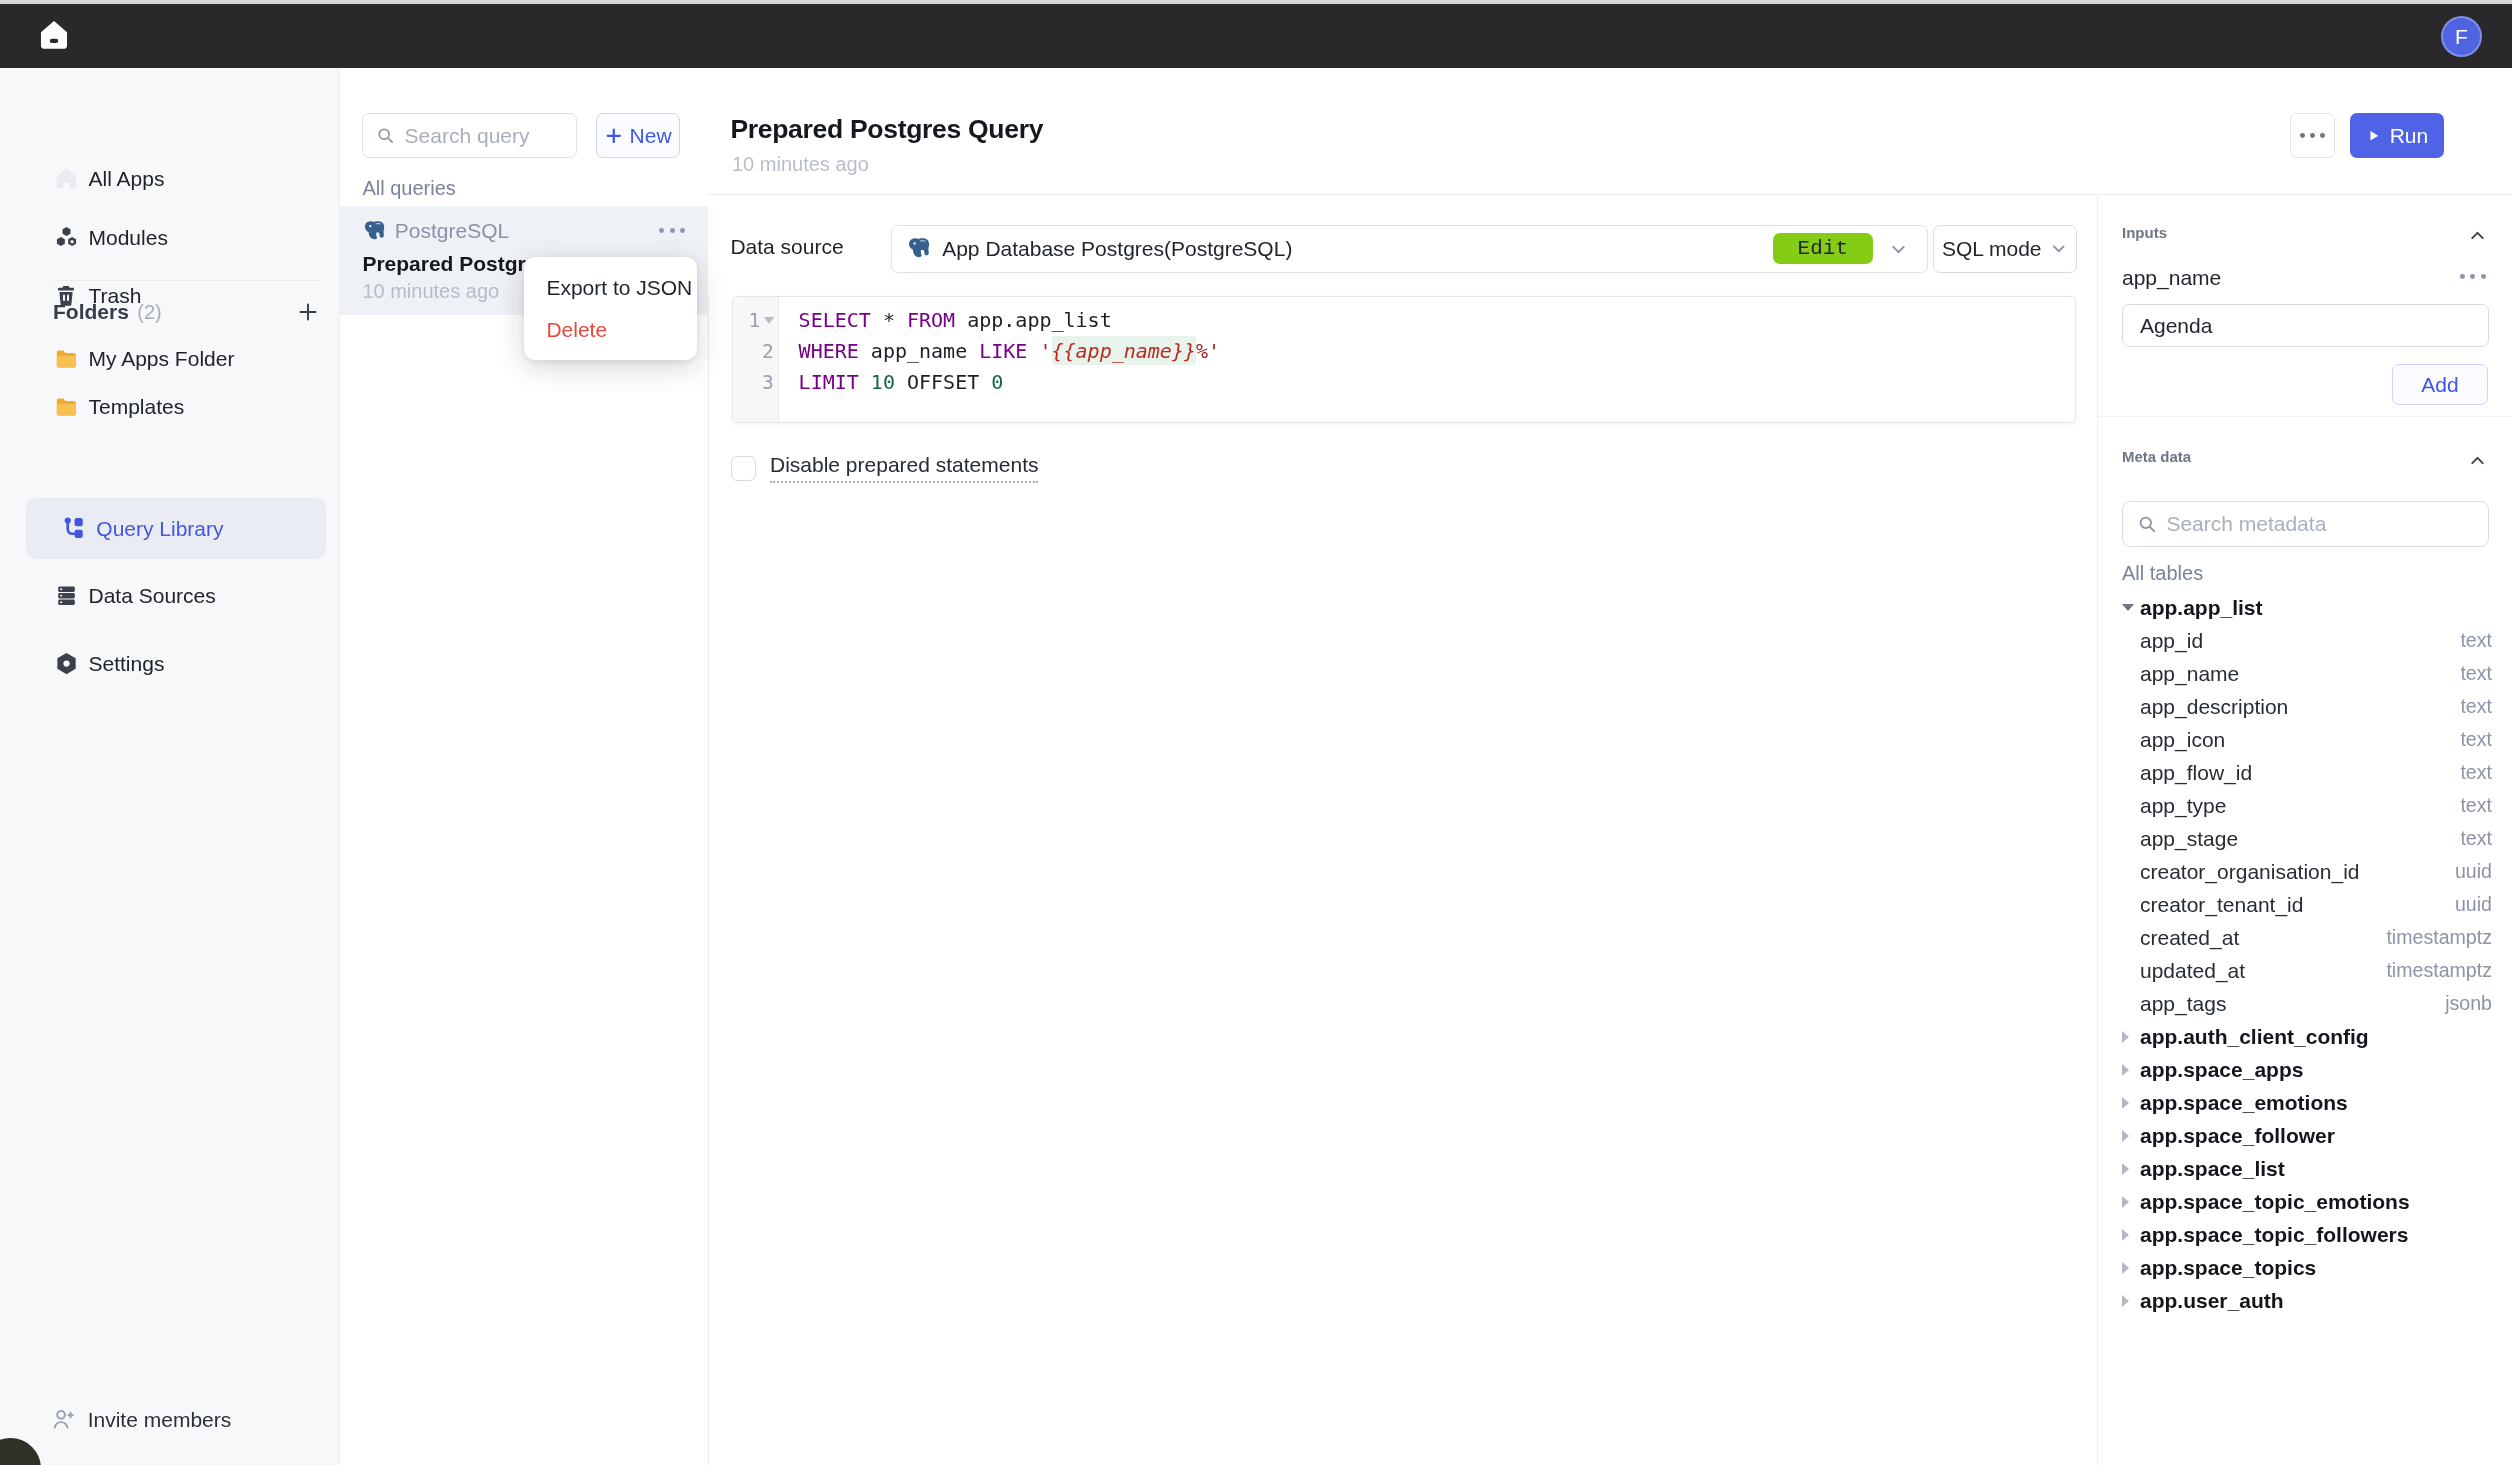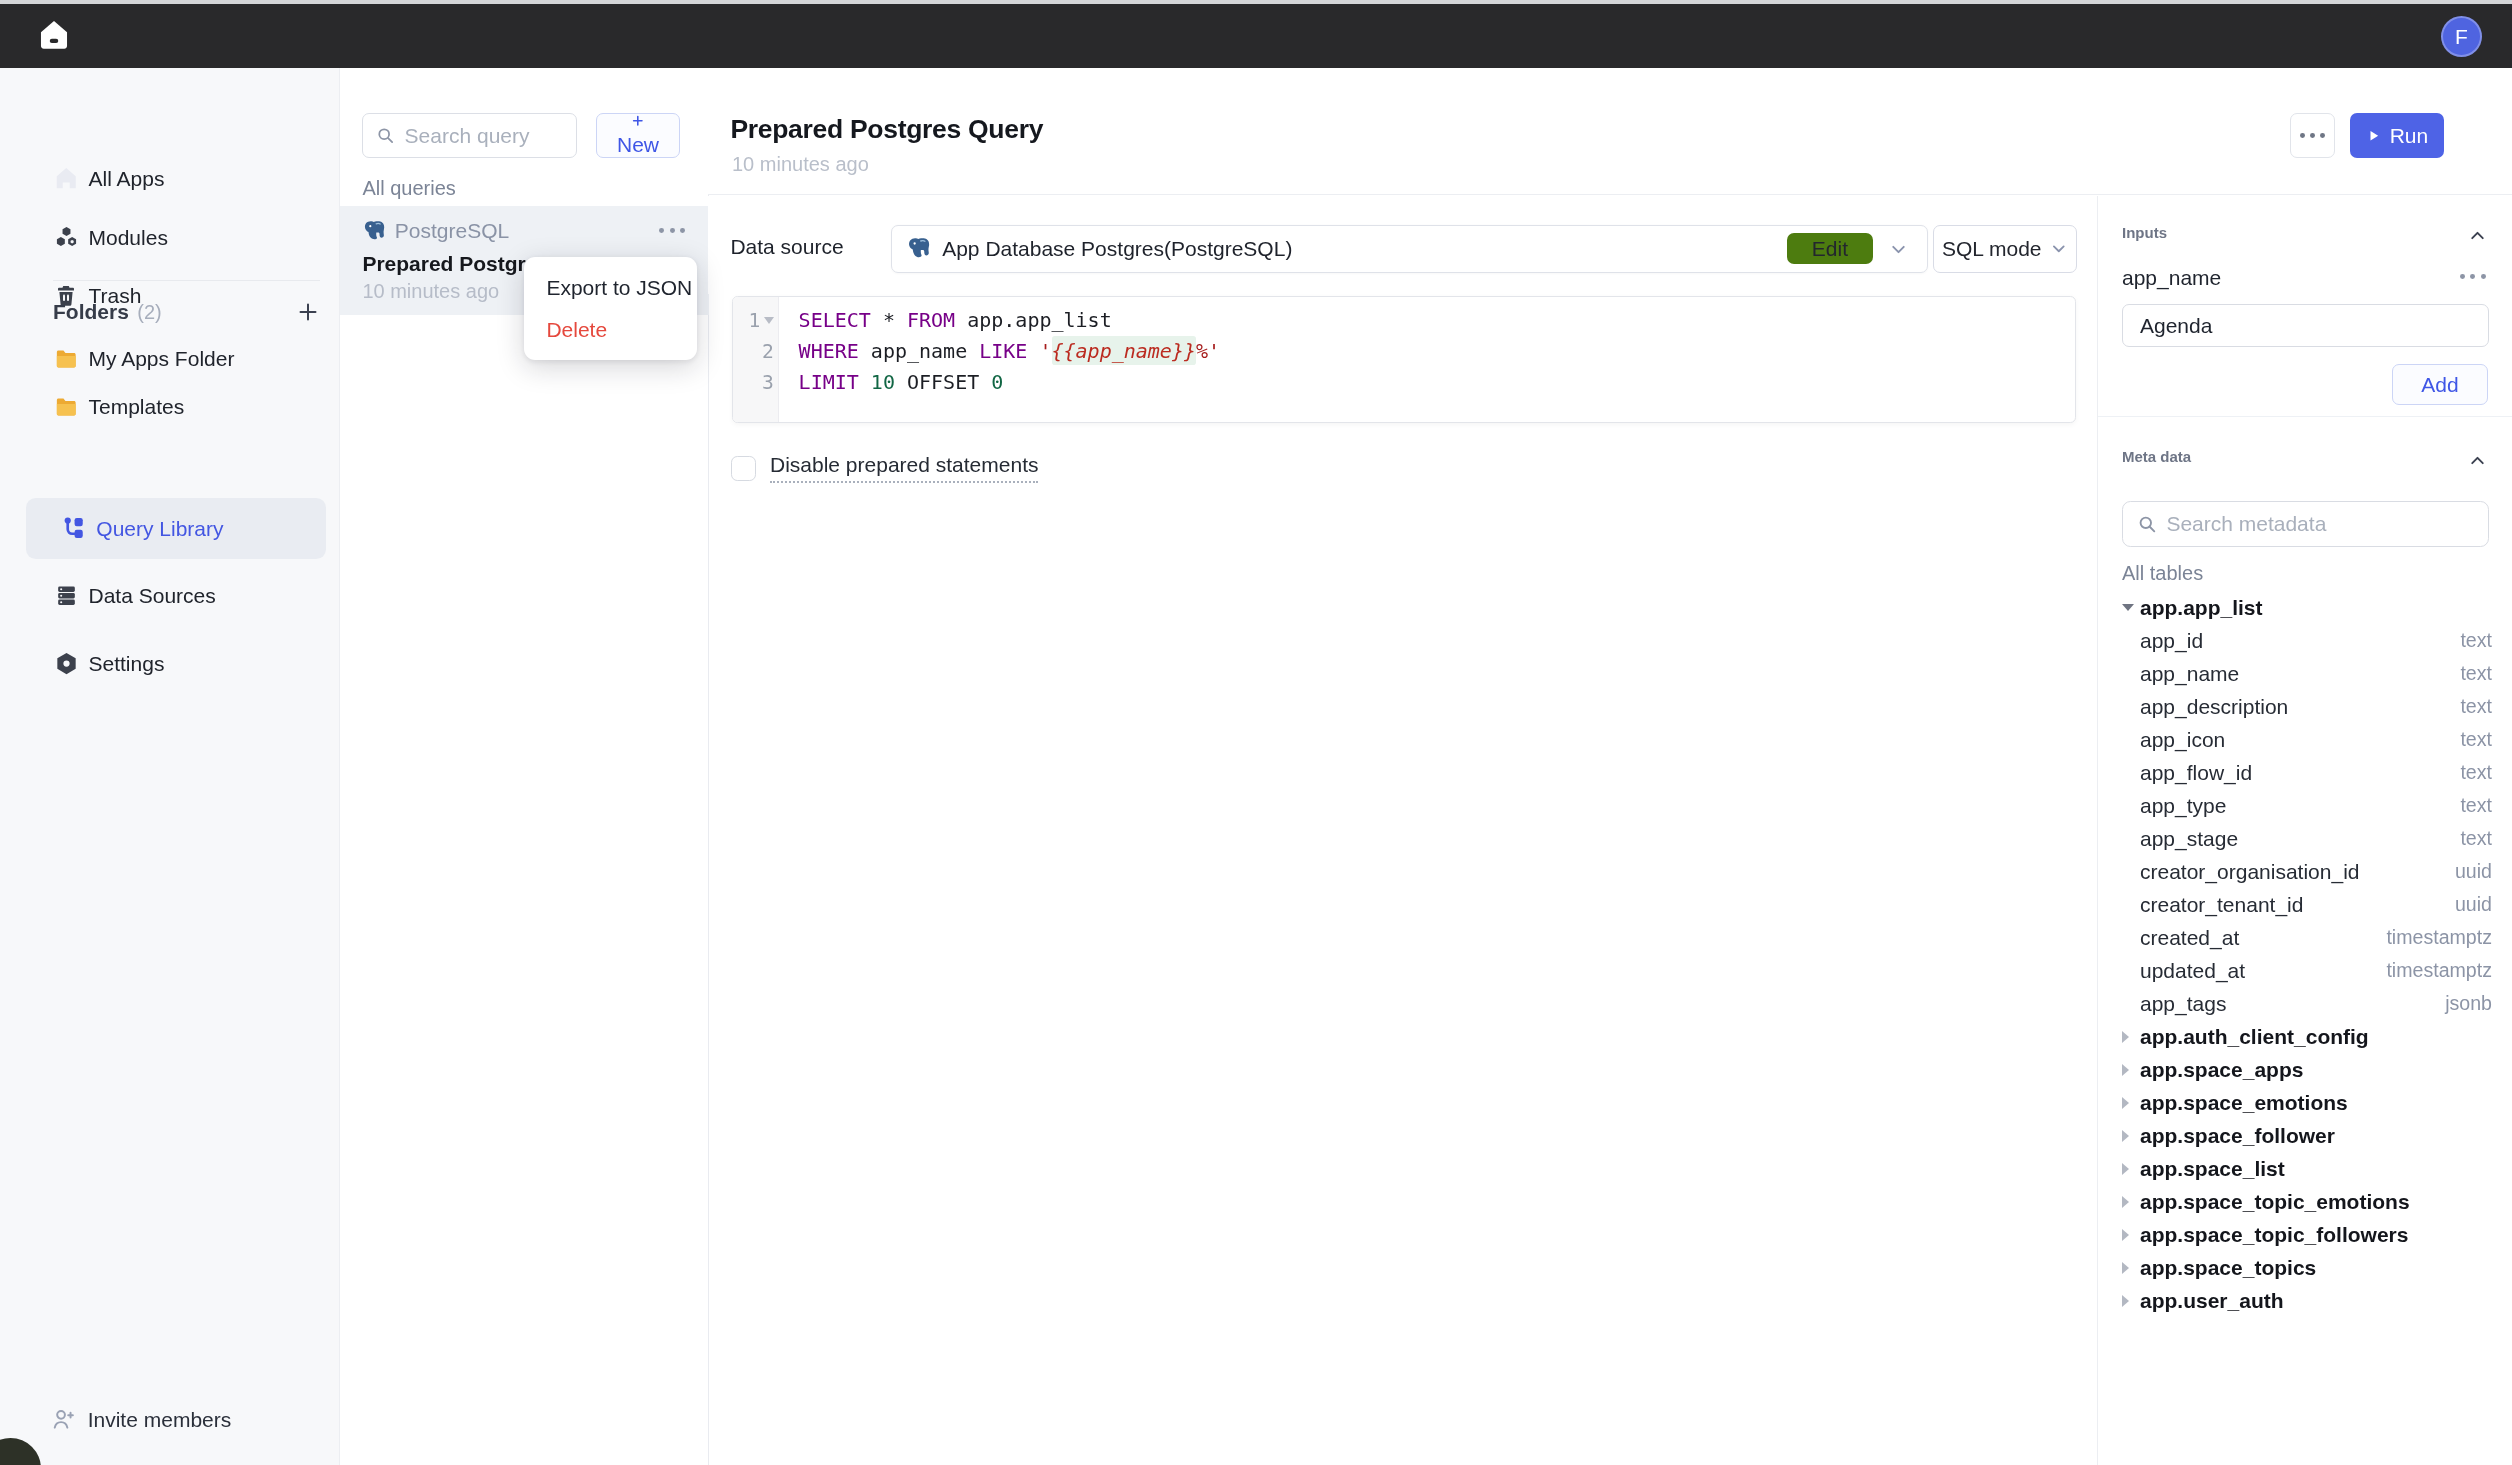--- a/index.html
+++ b/index.html
@@ -29,21 +29,21 @@
   .ql-pill .ic { width:26.5px; height:26.5px; margin-left:34px; }
   .ql-pill .lbl { margin-left:9.8px; font-size:21px; font-weight:500; color:#4356e2; }
 
   
   #qpanel { position:absolute; left:340px; top:68px; width:369px; height:1397px; background:#fff; border-right:1.4px solid #e9ebf0; }
   .q-search { position:absolute; left:22.4px; top:45px; width:215px; height:45px; border:1.4px solid #dcdfe6; border-radius:7px; background:#fff; display:flex; align-items:center; }
   .q-search svg { margin-left:11.2px; flex:none; }
   .q-search input { border:0; outline:0; width:161px; margin-left:9px; font-size:21px; color:#1d2026; font-family:inherit; background:transparent; }
   .q-search input::placeholder { color:#a9b0bc; }
   .new-btn { position:absolute; left:256px; top:45px; width:84px; height:45px; border:1.4px solid #ccd5f6; background:#fbfcff; border-radius:7px;
-    display:flex; align-items:center; justify-content:center; gap:5.6px; cursor:pointer;flex-direction:column; }
+    display:flex; align-items:center; justify-content:center; gap:5.6px; cursor:pointer; }
   .new-btn .nlbl { font-size:21px; font-weight:500; color:#3f56e6; }
   .q-section { position:absolute; left:22.4px; top:109px; font-size:20px; color:#7b8496; }
   .q-row { position:absolute; left:0; top:138px; width:369px; height:109px; background:#eef1f5; cursor:pointer; }
   .q-row .src { position:absolute; left:22.4px; top:12.6px; display:flex; align-items:center; gap:8.4px; }
   .q-row .src-lbl { font-size:21px; color:#8a93a6; }
   .q-row .dots { position:absolute; right:24px; top:22.4px; }
   .q-row .qname { position:absolute; left:22.4px; top:46px; font-size:21px; font-weight:600; color:#16181d; white-space:nowrap; width:335px; overflow:hidden; }
   .q-row .qtime { position:absolute; left:22.4px; top:74px; font-size:20px; color:#b6bcc8; }
   .dots { display:flex; gap:5.6px; cursor:pointer; }
   .dots i { width:4.9px; height:4.9px; border-radius:50%; background:#8d95a6; }
@@ -63,22 +63,22 @@
     display:flex; align-items:center; justify-content:center; gap:8.4px; cursor:pointer; }
   .run-btn .rlbl { color:#fff; font-size:21px; font-weight:500; }
 
   
   #dsrow { position:absolute; left:708px; top:196px; width:1389px; height:98px; background:#fff; }
   .ds-label { position:absolute; left:22.4px; top:39px; font-size:21px; color:#1e222b; }
   .ds-select { position:absolute; left:183px; top:29px; width:1037px; height:48px; border:1.4px solid #dfe2e9; border-radius:7px;
     display:flex; align-items:center; cursor:pointer; box-shadow:0 0.7px 2.1px rgba(0,0,0,.03); }
   .ds-select .pgicon { margin-left:14px; flex:none; }
   .ds-select .ds-val { margin-left:11.2px; font-size:21px; color:#1e222b; }
-  .edit-chip { position:absolute; right:54px; top:7px; height:31px; padding:0 25px; background:#4d7c0f; border-radius:7px;
-    display:flex; align-items:center; font-size:21px; color:#23262e; cursor:pointer; }
+  .edit-chip { position:absolute; right:54px; top:7px; height:31px; padding:0 25px; background:#84cc16; border-radius:7px;
+    display:flex; align-items:center; font-size:21px; color:#23262e; cursor:pointer;font-family:Liberation Mono, monospace; }
   .ds-chev { position:absolute; right:18px; top:12.6px; }
   .mode-select { position:absolute; left:1225px; top:29px; width:144px; height:48px; border:1.4px solid #d9dce6; border-radius:7px;
     display:flex; align-items:center; justify-content:center; gap:7px; font-size:21px; color:#23262e; cursor:pointer; }
 
   
   #editor { position:absolute; left:732px; top:296px; width:1344px; height:127px; border:1.4px solid #e3e5ea; border-radius:5.6px;
     background:#fff; box-shadow:0 1.4px 5.6px rgba(0,0,0,.04); display:flex; overflow:hidden; }
   .gutter { width:46px; background:#f7f7f8; border-right:1.4px solid #ececf0; padding-top:7.7px; }
   .grow { height:31px; display:flex; align-items:center; justify-content:flex-end; padding-right:4.2px; gap:3.5px; }
   .grow .gnum { font-size:19.6px; color:#9aa1ad; font-family:"DejaVu Sans Mono", monospace; }

